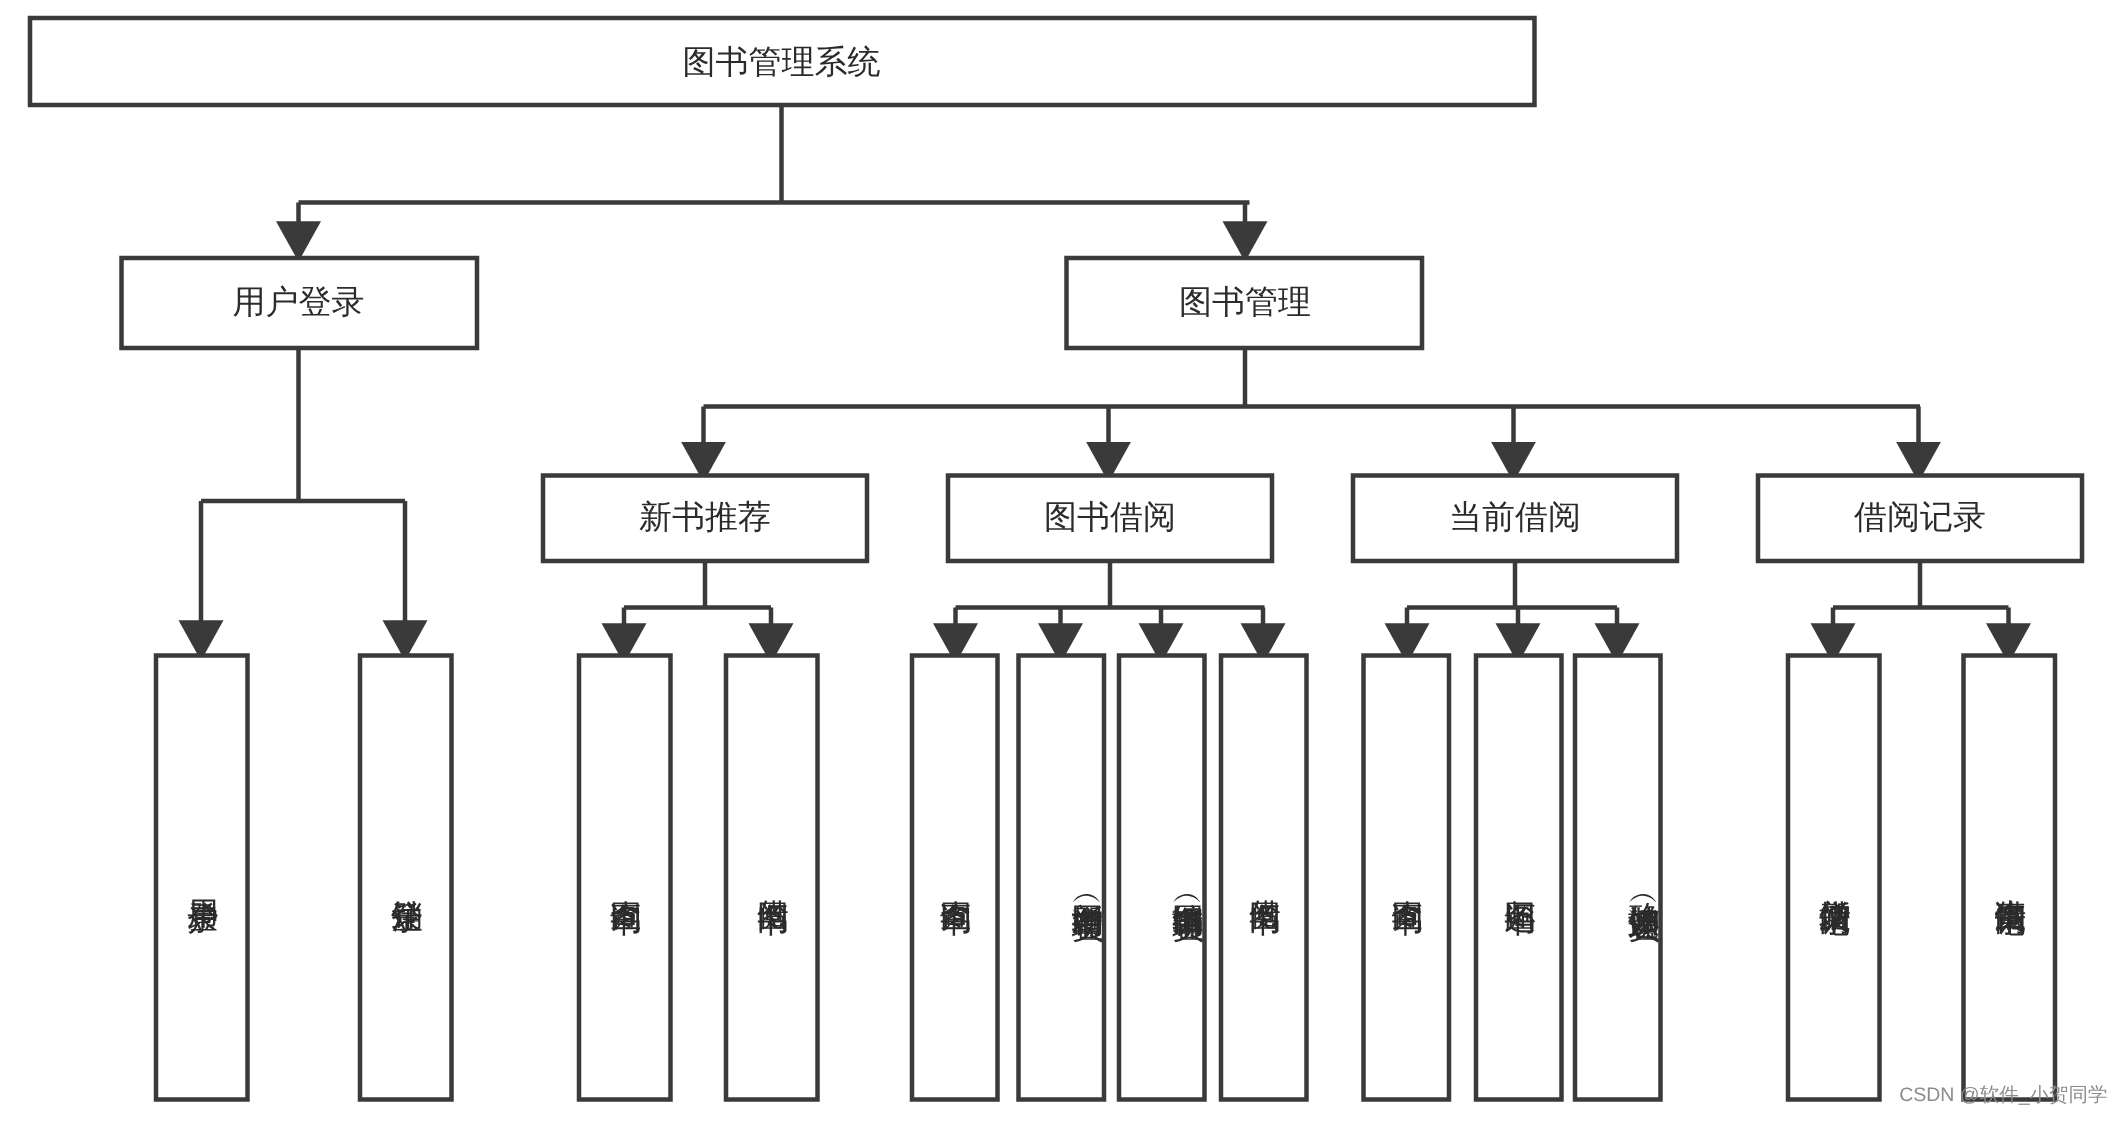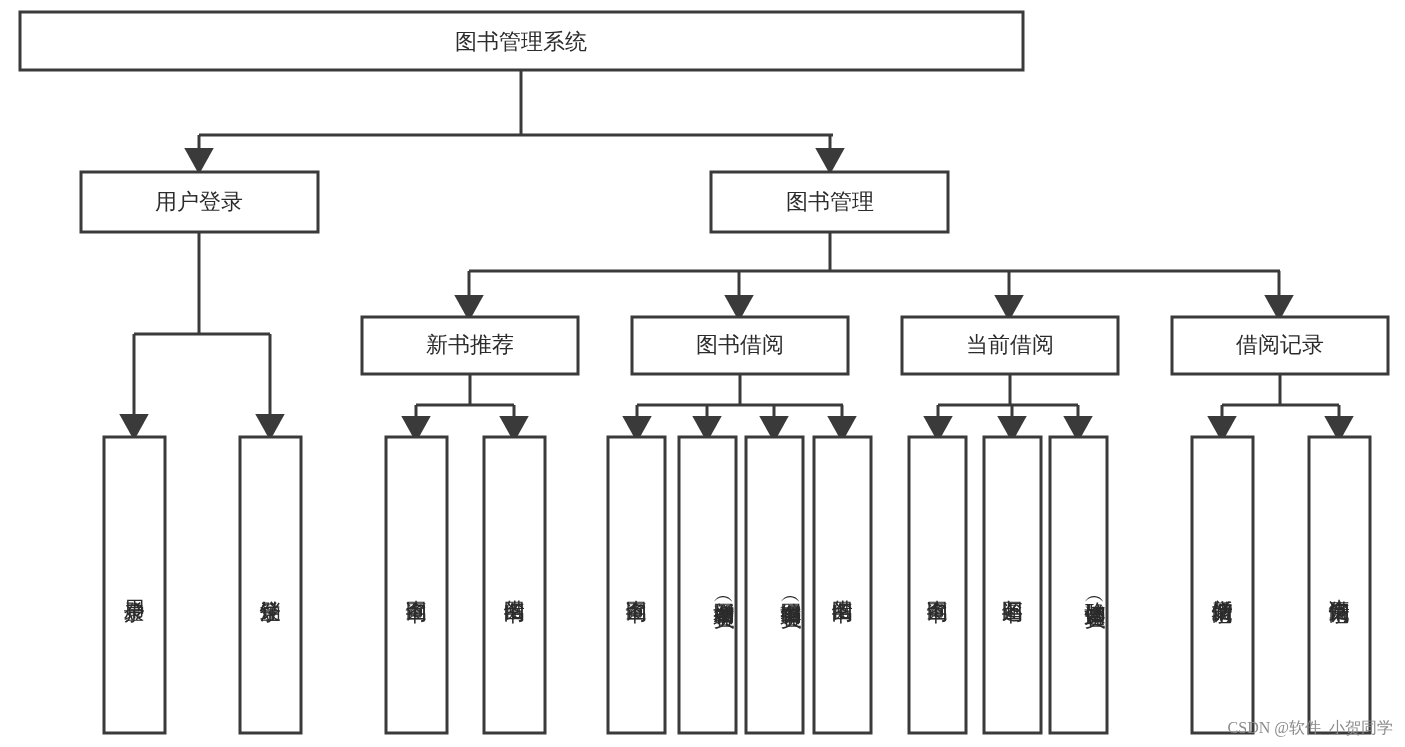--- a/index.html
+++ b/index.html
@@ -60,24 +60,24 @@
     text-align: center;
     display: flex;
     align-items: center;
     justify-content: center;
     white-space: nowrap;
     letter-spacing: 1px;
     pointer-events: none;
   }
   .watermark {
     position: absolute;
-    right: 12px;
+    right: 0;
     bottom: 8px;
-    font-family: Liberation Serif, serif;
-    font-size: 16px;
+    font-family: Liberation Sans, sans-serif;
+    font-size: 13px;
     color: #8c8c8c;
     white-space: nowrap;
   }
 </style>
 </head>
 <body>
 
 <div id="diagram-root">
 
   <svg class="flow" viewBox="0 0 1405 747" xmlns="http://www.w3.org/2000/svg">

